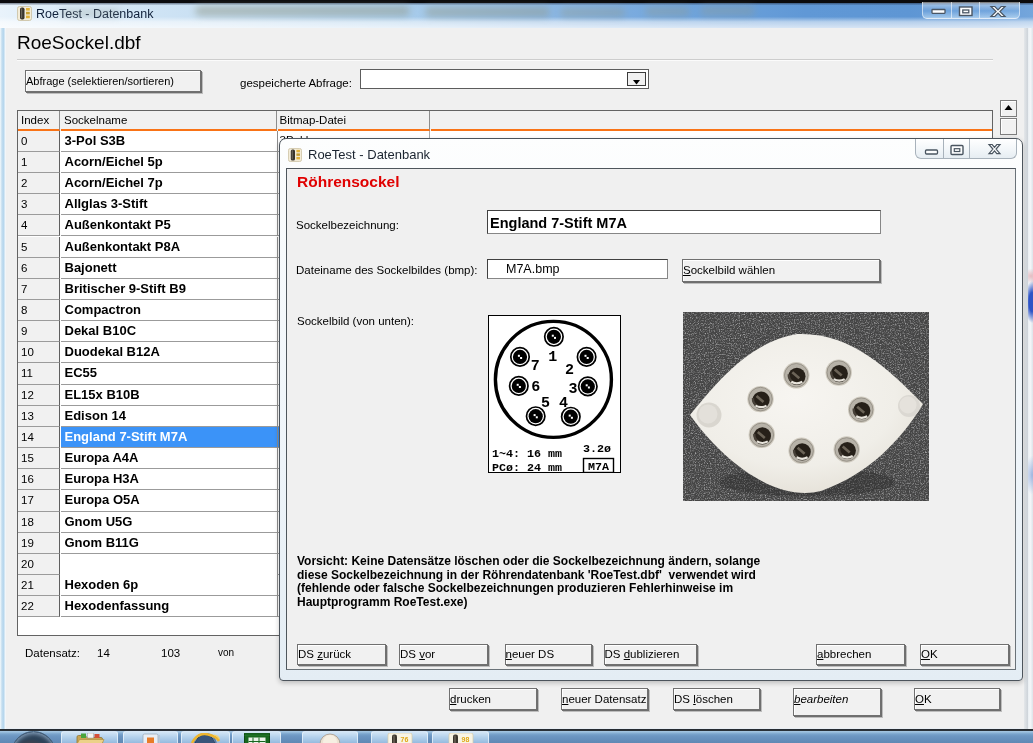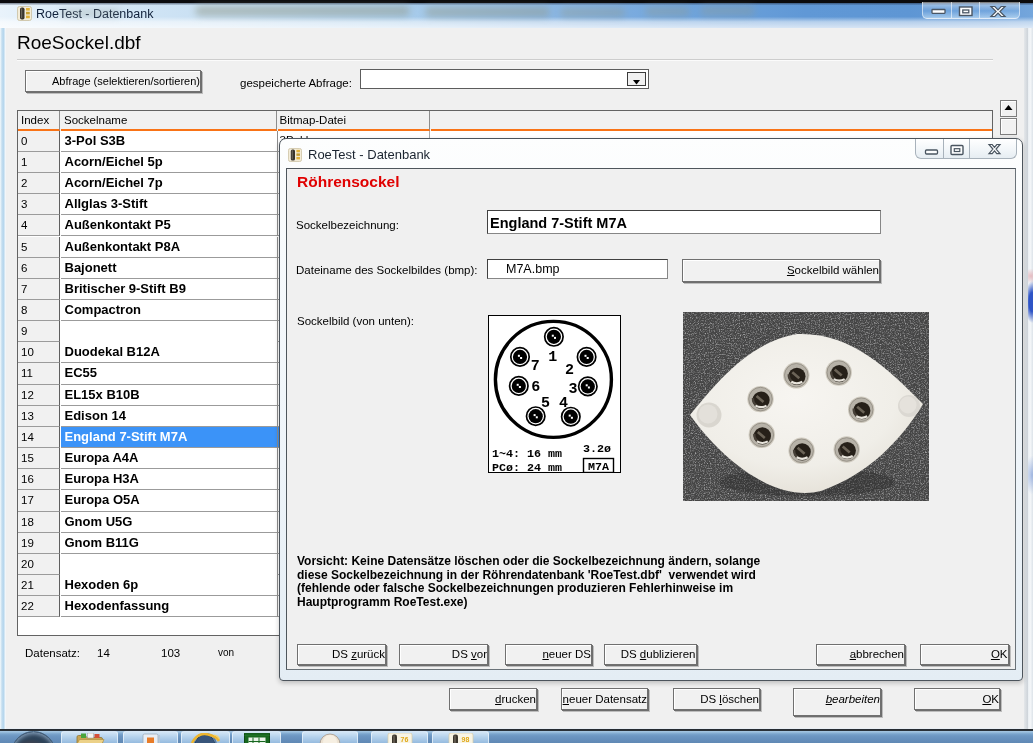--- a/index.html
+++ b/index.html
@@ -24,21 +24,21 @@
   #leftborder { position:absolute; left:0; top:28px; width:6px; height:701px;
     background:linear-gradient(90deg, #f4fafd 0, #c2dcEE 2px, #b4d6ee 4px, #f2f6f9 5px); }
   #rightborder { position:absolute; left:1024px; top:28px; width:4px; height:701px;
     background:linear-gradient(90deg,#e4e7ea,#cdd3d9); }
   #desktopstrip { position:absolute; left:1028px; top:28px; width:5px; height:701px; background:
       radial-gradient(10px 10px at 3px 248px, rgba(228,182,188,0.9), rgba(228,182,188,0) 75%),
       radial-gradient(9px 27px at 4px 274px, #2e54c6 0 35%, rgba(70,110,220,0) 78%),
       radial-gradient(9px 25px at 4px 447px, rgba(115,148,215,0.6), rgba(115,148,215,0) 78%),
       linear-gradient(90deg, #e9eef2 0, #f5f7f9 45%, #dce3e9 100%); }
   
-  .btn { position:absolute; background:#f1f1f1; border:1px solid #707070; box-shadow:1px 1px 0 #6e6e6e, 2px 2px 0 #bdbdbd, inset 1px 1px 0 #ffffff; font-size:11.5px; color:#000; text-align:right; white-space:nowrap; }
+  .btn { position:absolute; background:#f1f1f1; border:1px solid #707070; box-shadow:1px 1px 0 #6e6e6e, 2px 2px 0 #bdbdbd, inset 1px 1px 0 #ffffff; font-size:11.5px; color:#000; text-align:left; white-space:nowrap; }
   .btn u { text-decoration:underline; }
   
   #grid { position:absolute; left:17px; top:110px; width:976px; height:526px; background:#ffffff; border:1px solid #636363; }
   .hrow { position:absolute; left:0; top:0; width:974px; height:19.7px; background:#f1f1f1; }
   .hcell { position:absolute; top:0; height:19.7px; border-right:1px solid #8d8d8d; border-bottom:2px solid #f97316; font-size:11.5px; line-height:18.5px; background:#f1f1f1; }
   .row { position:absolute; left:0; width:974px; height:21.16px; }
   .idxcell { position:absolute; left:0; top:0; width:42px; height:21.16px; background:#f1f1f1; border-right:1px solid #5f5f5f; border-bottom:1px solid #9b9b9b; font-size:11.5px; line-height:20.5px; padding-left:3px; }
   .namecell { position:absolute; left:43px; top:0; width:215.5px; height:21.16px; border-bottom:1px solid #9b9b9b; font-size:13px; font-weight:bold; line-height:20.5px; padding-left:3.5px; white-space:nowrap; }
   .bmpcell { position:absolute; left:258.5px; top:0; width:153.5px; height:21.16px; border-bottom:1px solid #9b9b9b; border-left:1px solid #8d8d8d; border-right:1px solid #a8a8a8; font-size:11.5px; line-height:18.5px; padding-left:2px; }
   .sel { background:#3b93f8; color:#ffffff; }
@@ -162,20 +162,21 @@
         <div class="namecell">Britischer 9-Stift B9</div>
         <div class="bmpcell"></div>
       </div>
       <div class="row" style="top:188.98px;">
         <div class="idxcell">8</div>
         <div class="namecell">Compactron</div>
         <div class="bmpcell"></div>
       </div>
       <div class="row" style="top:210.14px;">
         <div class="idxcell">9</div>
+        <div class="namecell">Dekal B10C</div>
         <div class="bmpcell"></div>
       </div>
       <div class="row" style="top:231.30px;">
         <div class="idxcell">10</div>
         <div class="namecell">Duodekal B12A</div>
         <div class="bmpcell"></div>
       </div>
       <div class="row" style="top:252.46px;">
         <div class="idxcell">11</div>
         <div class="namecell">EC55</div>
@@ -276,21 +277,21 @@
     <div class="dcap" style="left:970px; width:47px; border-left:none; border-radius:0 0 6px 0;"><svg width="47" height="20">
           <path d="M19 5.5 l3.2 0 l2.3 2.8 l2.3 -2.8 l3.2 0 l-3.9 4.6 l3.9 4.6 l-3.2 0 l-2.3 -2.8 l-2.3 2.8 l-3.2 0 l3.9 -4.6 Z" fill="#fcfdfe" stroke="#4a5560" stroke-width="1.2"></path>
         </svg></div>
   </div>
   <div id="dlgclient">
     <div class="abs" style="left:10px; top:4px; font-size:15.5px; font-weight:bold; color:#e00000;">Röhrensockel</div>
     <div class="abs" style="left:9px; top:50px; font-size:11.5px;">Sockelbezeichnung:</div>
     <div class="field" style="left:200px; top:41px; width:394px; height:24px; font-size:14.5px; font-weight:bold; line-height:24.5px; padding-left:2px;">England 7-Stift M7A</div>
     <div class="abs" style="left:9px; top:95px; font-size:11.5px;">Dateiname des Sockelbildes (bmp):</div>
     <div class="field" style="left:200px; top:90px; width:181px; height:20px; font-size:12.5px; line-height:19px; padding-left:18px;">M7A.bmp</div>
-    <div class="btn" style="left:395px; top:90px; width:198px; height:23px; line-height:21px;padding-left:28px;"><u>S</u>ockelbild wählen</div>
+    <div class="btn" style="left:395px; top:90px; width:198px; height:23px; line-height:21px;"><u>S</u>ockelbild wählen</div>
     <div class="abs" style="left:10px; top:146px; font-size:11.5px;">Sockelbild (von unten):</div>
     <div id="diagram">
       <svg width="133" height="158" viewBox="0 0 133 158">
         <rect x="0.5" y="0.5" width="132" height="157" fill="#ffffff" stroke="#000" stroke-width="1"></rect>
         <circle cx="65.4" cy="64.4" r="58" fill="#fff" stroke="#000" stroke-width="3.4"></circle>
         <g id="pins">
           <circle cx="65.9" cy="21.8" r="9.2" fill="#fff" stroke="#000" stroke-width="1.7"></circle>
             <circle cx="65.9" cy="21.8" r="7.1" fill="#000"></circle>
             <rect x="63.8" y="19.7" width="2" height="2" fill="#fff"></rect>
             <rect x="66.0" y="21.9" width="2" height="2" fill="#fff"></rect>

